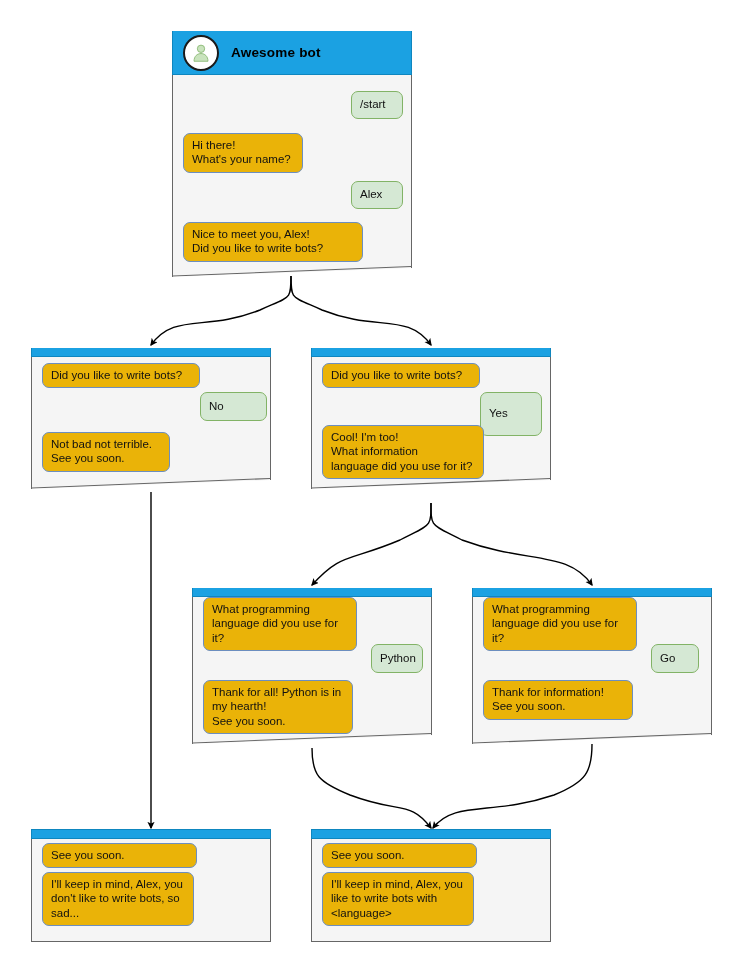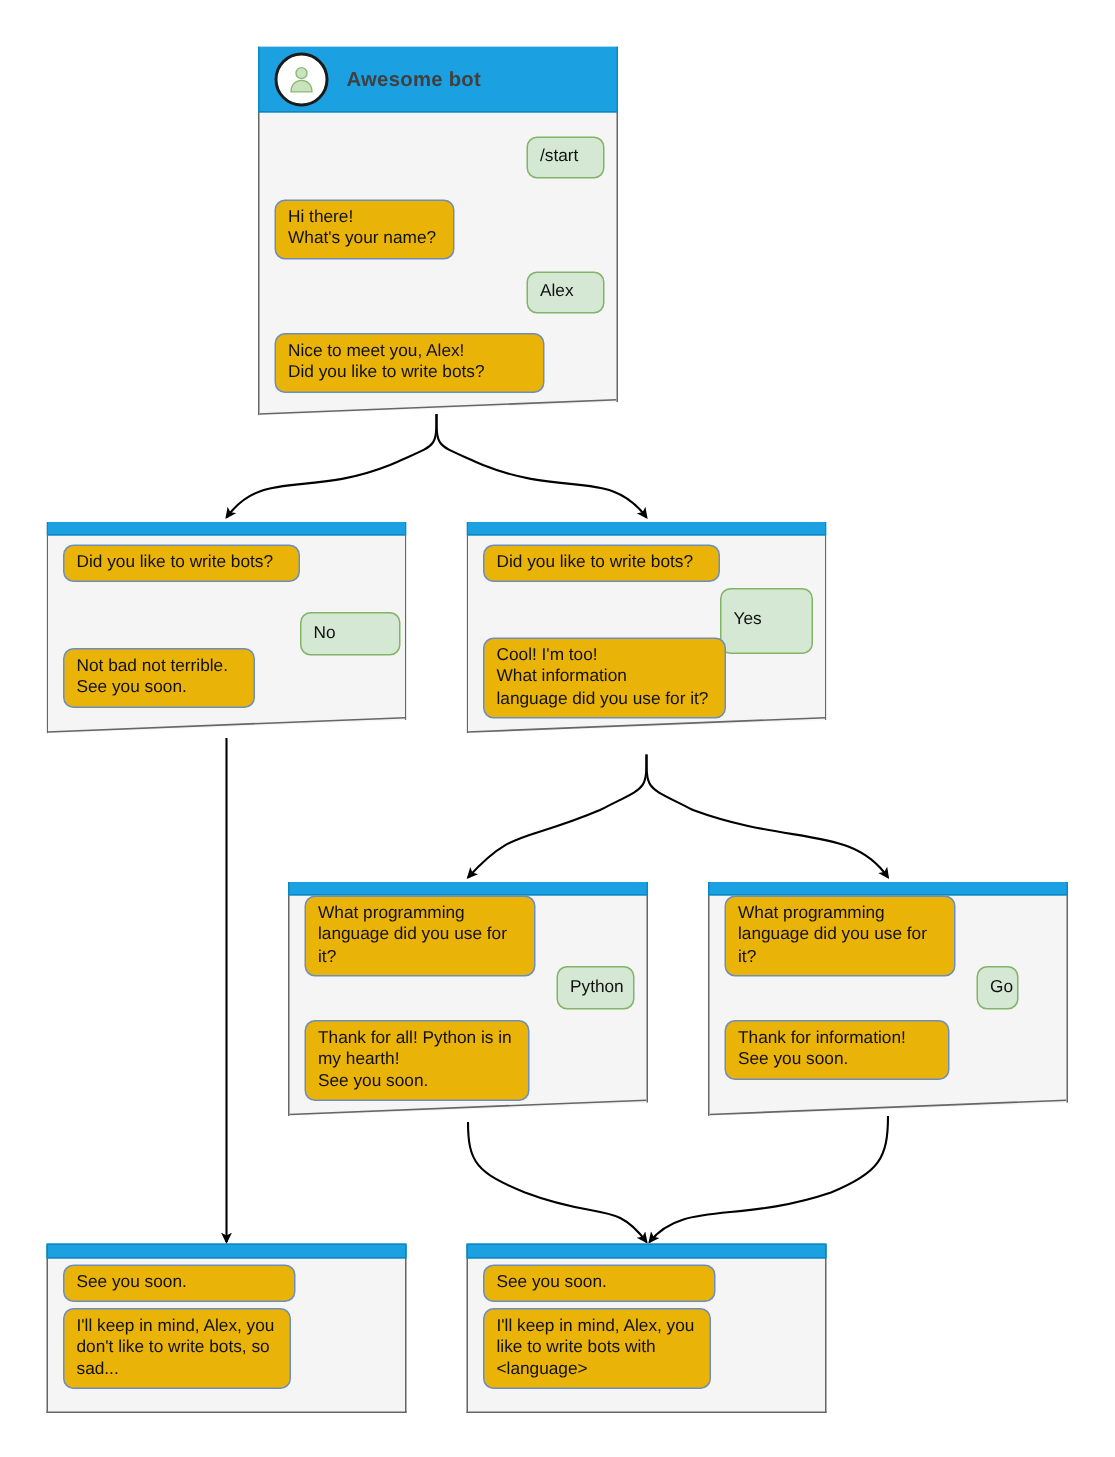--- a/index.html
+++ b/index.html
@@ -48,21 +48,21 @@
     border:1px solid #0e86bf;
     box-sizing:border-box;
   }
   .titlebar.tall{
     height:45px;
     display:flex;align-items:center;
     padding-left:10px;
     gap:12px;
   }
   .bot-title{
-    color:#404040;
+    color:#000000;
     font-size:13.5px;
     font-weight:bold;
     letter-spacing:.2px;
     white-space:nowrap;
   }
   .avatar{
     width:36px;height:36px;border-radius:50%;
     background:#ffffff;
     border:2px solid #1a1a1a;
     display:flex;align-items:center;justify-content:center;
@@ -139,21 +139,21 @@
     </div>
     <svg class="slant-line" viewBox="0 0 240 14" preserveAspectRatio="none">
       <path d="M0,13 L240,3.5" stroke="#666666" stroke-width="1.1" fill="none"></path>
     </svg>
   </div>
 
   <div class="node skew" style="left:31px;top:348px;width:240px;height:141px;">
     <div class="titlebar" style="width:240px;"></div>
     <div class="chatarea">
       <div class="bubble bot" style="top:15px;width:158px;">Did you like to write bots?</div>
-      <div class="bubble user" style="left:168px;top:60px;width:67px;height:29px;display:flex;align-items:center;">No</div>
+      <div class="bubble user" style="left:168px;top:44px;width:67px;height:29px;display:flex;align-items:center;">No</div>
       <div class="bubble bot" style="top:84px;width:128px;">Not bad not terrible.
 See you soon.</div>
     </div>
     <svg class="slant-line" viewBox="0 0 240 14" preserveAspectRatio="none">
       <path d="M0,13 L240,3.5" stroke="#666666" stroke-width="1.1" fill="none"></path>
     </svg>
   </div>
 
   <div class="node skew" style="left:311px;top:348px;width:240px;height:141px;">
     <div class="titlebar" style="width:240px;"></div>
@@ -182,21 +182,21 @@
     <svg class="slant-line" viewBox="0 0 240 14" preserveAspectRatio="none">
       <path d="M0,13 L240,3.5" stroke="#666666" stroke-width="1.1" fill="none"></path>
     </svg>
   </div>
 
   <div class="node skew" style="left:472px;top:588px;width:240px;height:156px;">
     <div class="titlebar" style="width:240px;"></div>
     <div class="chatarea">
       <div class="bubble bot" style="top:9px;width:154px;">What programming
 language did you use for it?</div>
-      <div class="bubble user" style="left:178px;top:56px;width:28px;height:29px;display:flex;align-items:center;">Go</div>
+      <div class="bubble user" style="left:178px;top:56px;width:48px;height:29px;display:flex;align-items:center;">Go</div>
       <div class="bubble bot" style="top:92px;width:150px;">Thank for information!
 See you soon.</div>
     </div>
     <svg class="slant-line" viewBox="0 0 240 14" preserveAspectRatio="none">
       <path d="M0,13 L240,3.5" stroke="#666666" stroke-width="1.1" fill="none"></path>
     </svg>
   </div>
 
   <div class="node" style="left:31px;top:830px;width:240px;height:112px;border-bottom:1px solid #666666;">
     <div class="titlebar" style="width:240px;"></div>

